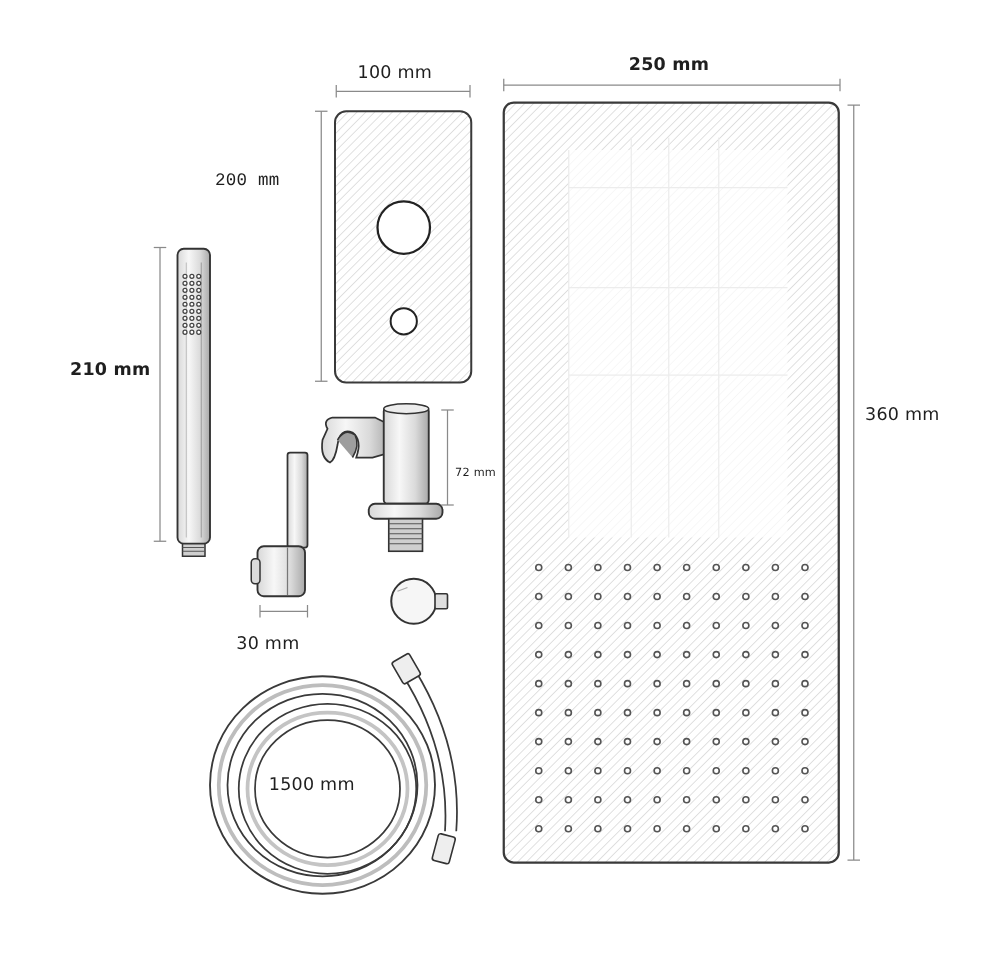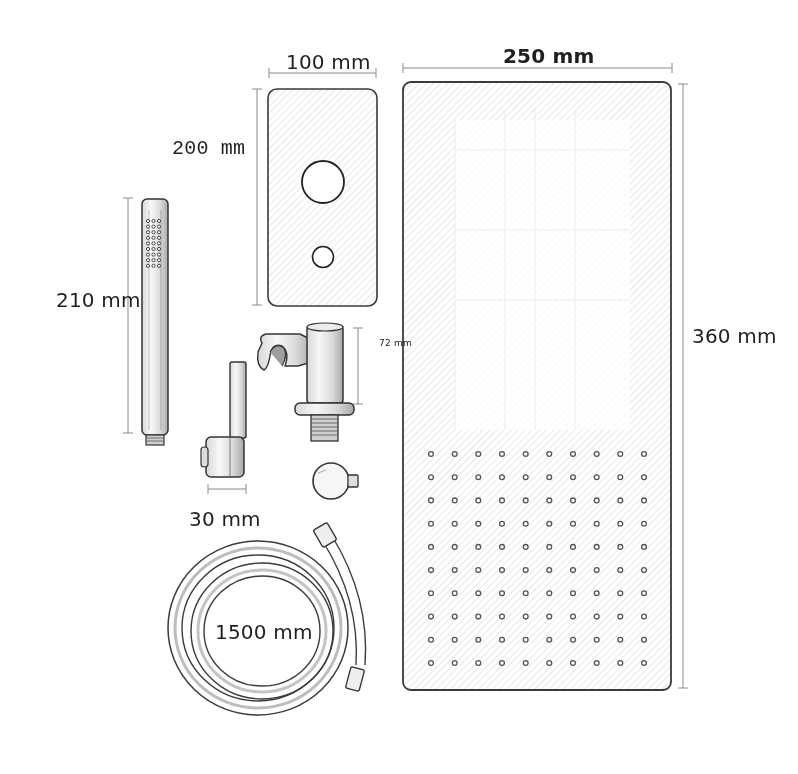--- a/index.html
+++ b/index.html
@@ -1,19 +1,19 @@
 <!DOCTYPE html>
 <html><head>
   <meta charset="utf-8">
   <style>
     html, body { margin: 0; padding: 0; background: #ffffff; }
     body { width: 798px; height: 774px; position: relative; overflow: hidden;
            font-family: "DejaVu Sans", sans-serif; color: #1e1e1e; }
     .canvas { position: absolute; left: 0; top: 0; width: 798px; height: 774px; }
-    .label { position: absolute; font-size: 20px; color: #1f1f1f; white-space: nowrap; letter-spacing: 0.2px; }
+    .label { position: absolute; font-size: 14px; color: #1f1f1f; white-space: nowrap; letter-spacing: 0.2px; }
     .label.small { font-size: 9px; }
     svg { position: absolute; left: 0; top: 0; }
   </style>
 </head>
 <body>
 
 <div class="canvas">
 
   <svg width="798" height="774" viewBox="0 0 798 774">
     <defs>
@@ -287,17 +287,17 @@
       <rect x="317" y="525" width="16" height="20" rx="2" transform="rotate(-30 325 535)" fill="#eeeeee" stroke="#333" stroke-width="1.3"></rect>
 
       <rect x="348" y="668" width="14" height="22" rx="2" transform="rotate(15 355 679)" fill="#eeeeee" stroke="#333" stroke-width="1.3"></rect>
     </g>
   </svg>
 
   <span class="label" style="left:286px; top:50px;">100 mm</span>
   <span class="label" style="left:172px; top:137px;font-family:Liberation Mono, monospace;">200 mm</span>
   <span class="label" style="left:503px; top:44px;font-weight:bold;">250 mm</span>
   <span class="label" style="left:692px; top:324px;">360 mm</span>
-  <span class="label" style="left:56px; top:288px;">210 mm</span>
-  <span class="label small" style="left:364px; top:338px;margin-left:15px;">72 mm</span>
+  <span class="label" style="left:56px; top:288px;font-weight:bold;">210 mm</span>
+  <span class="label small" style="left:364px; top:374px;">72 mm</span>
   <span class="label" style="left:189px; top:507px;text-align:right;">30 mm</span>
   <span class="label" style="left:215px; top:620px;">1500 mm</span>
 </div>
 
 </body></html>

